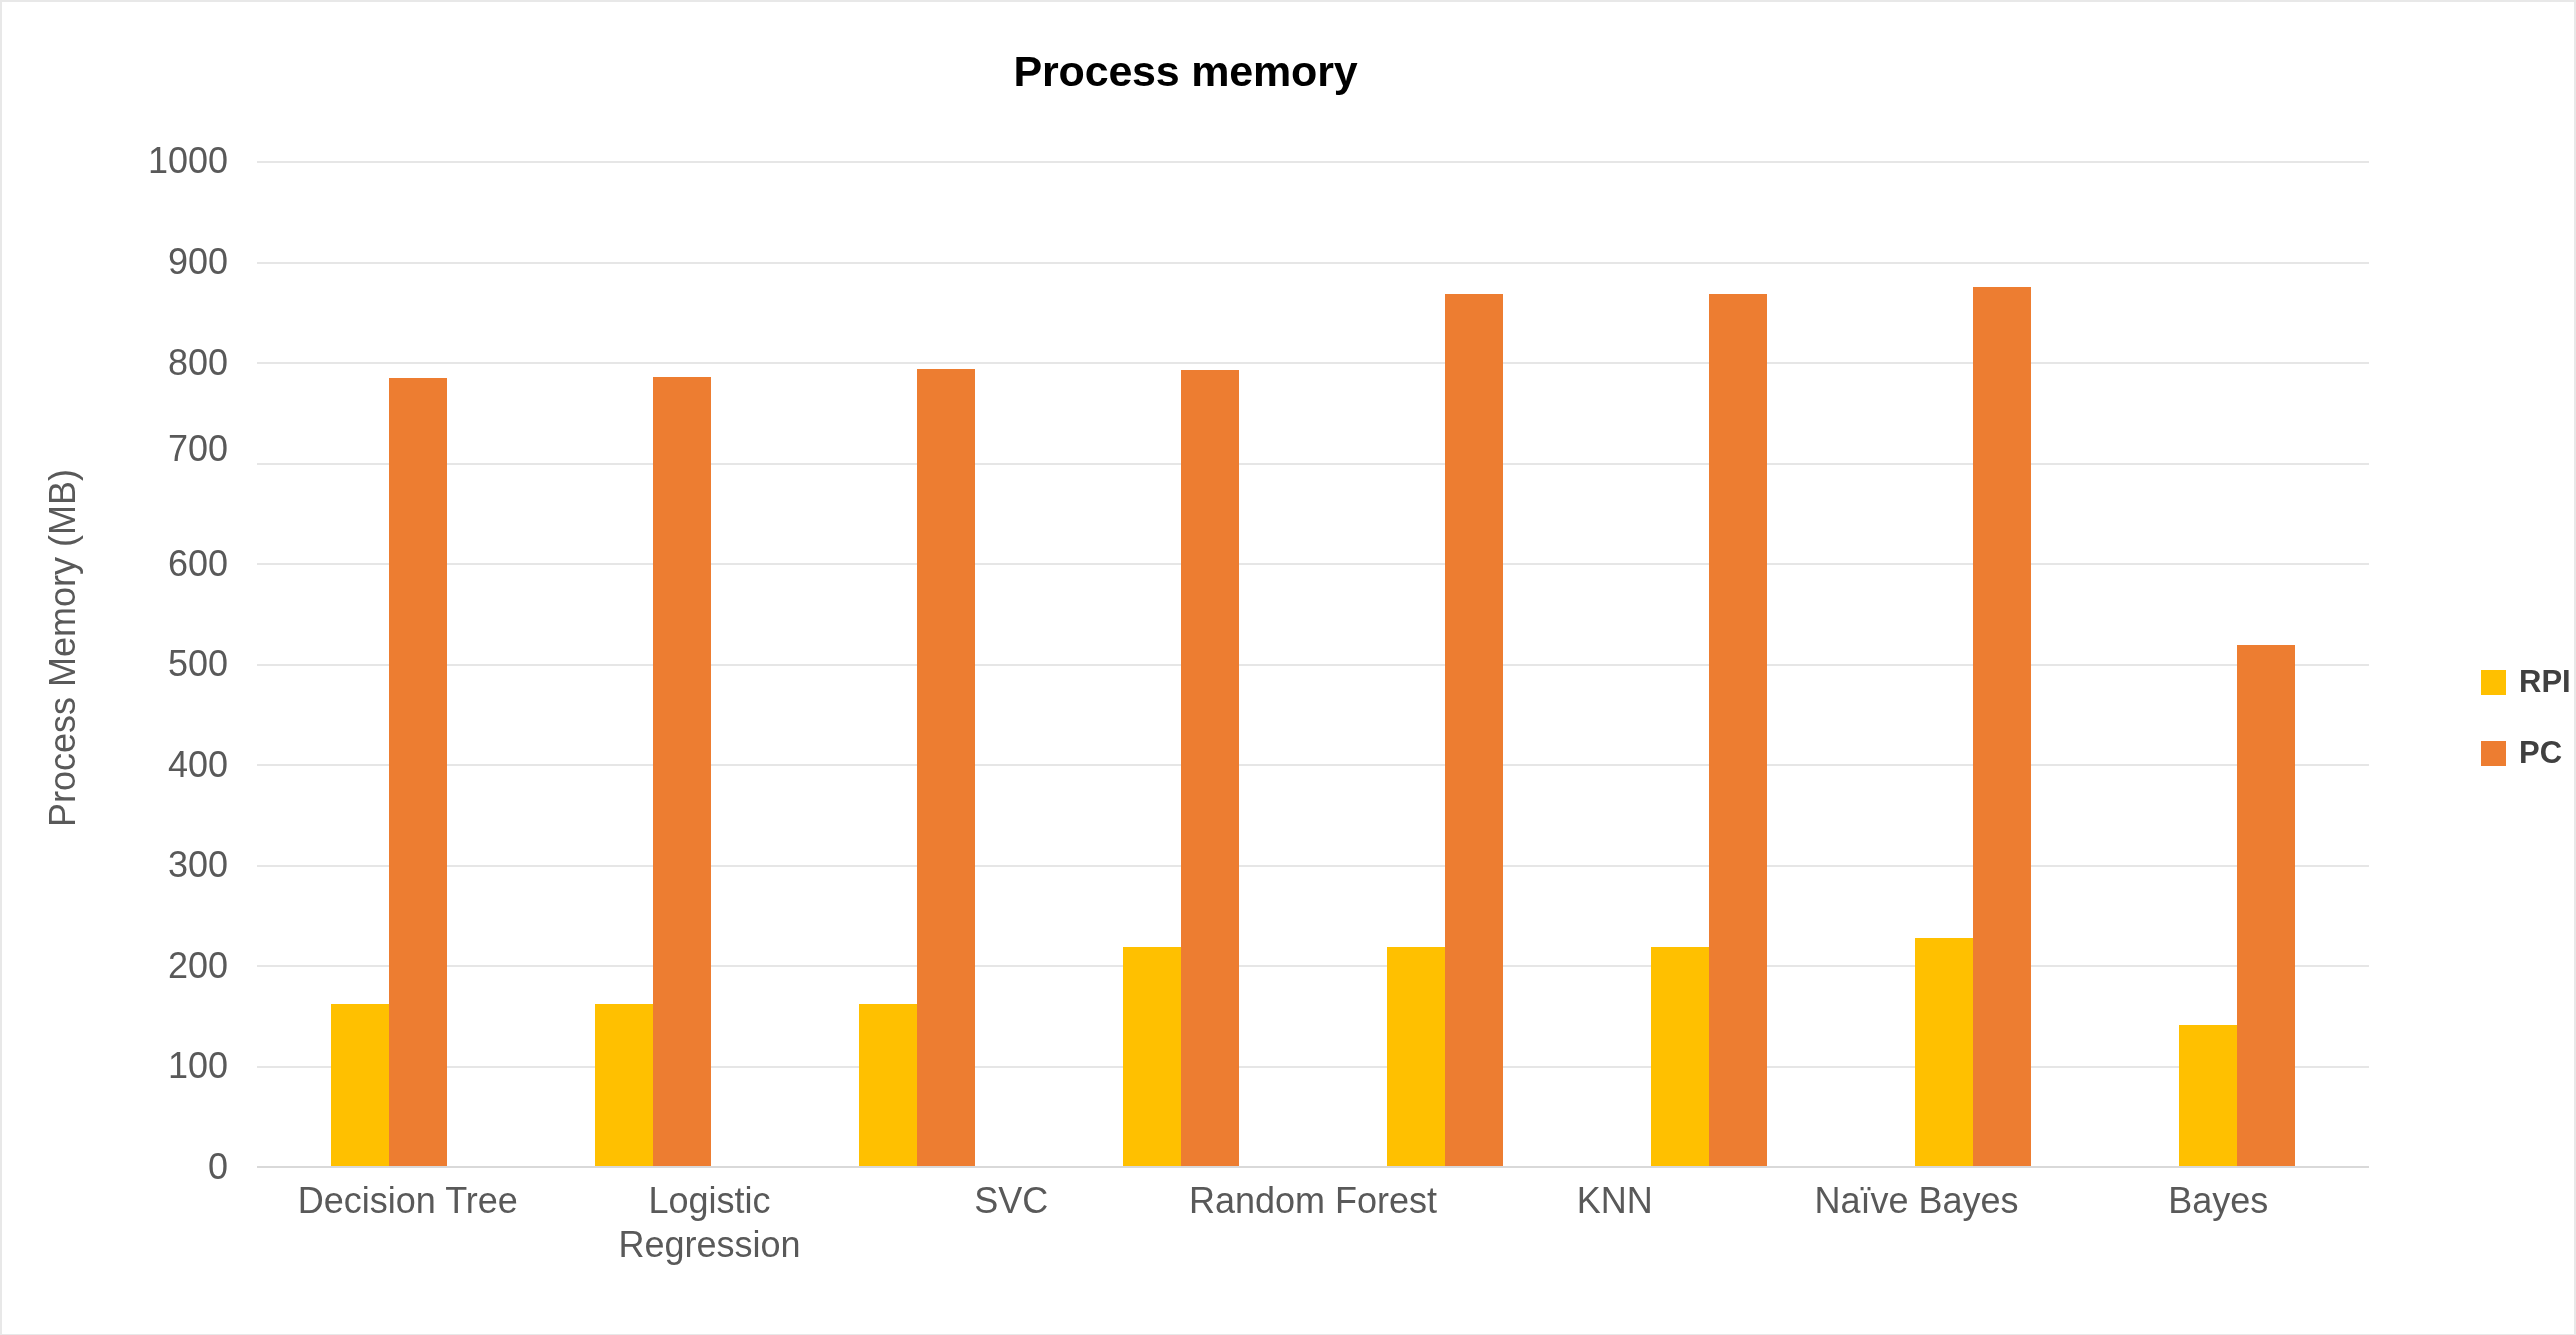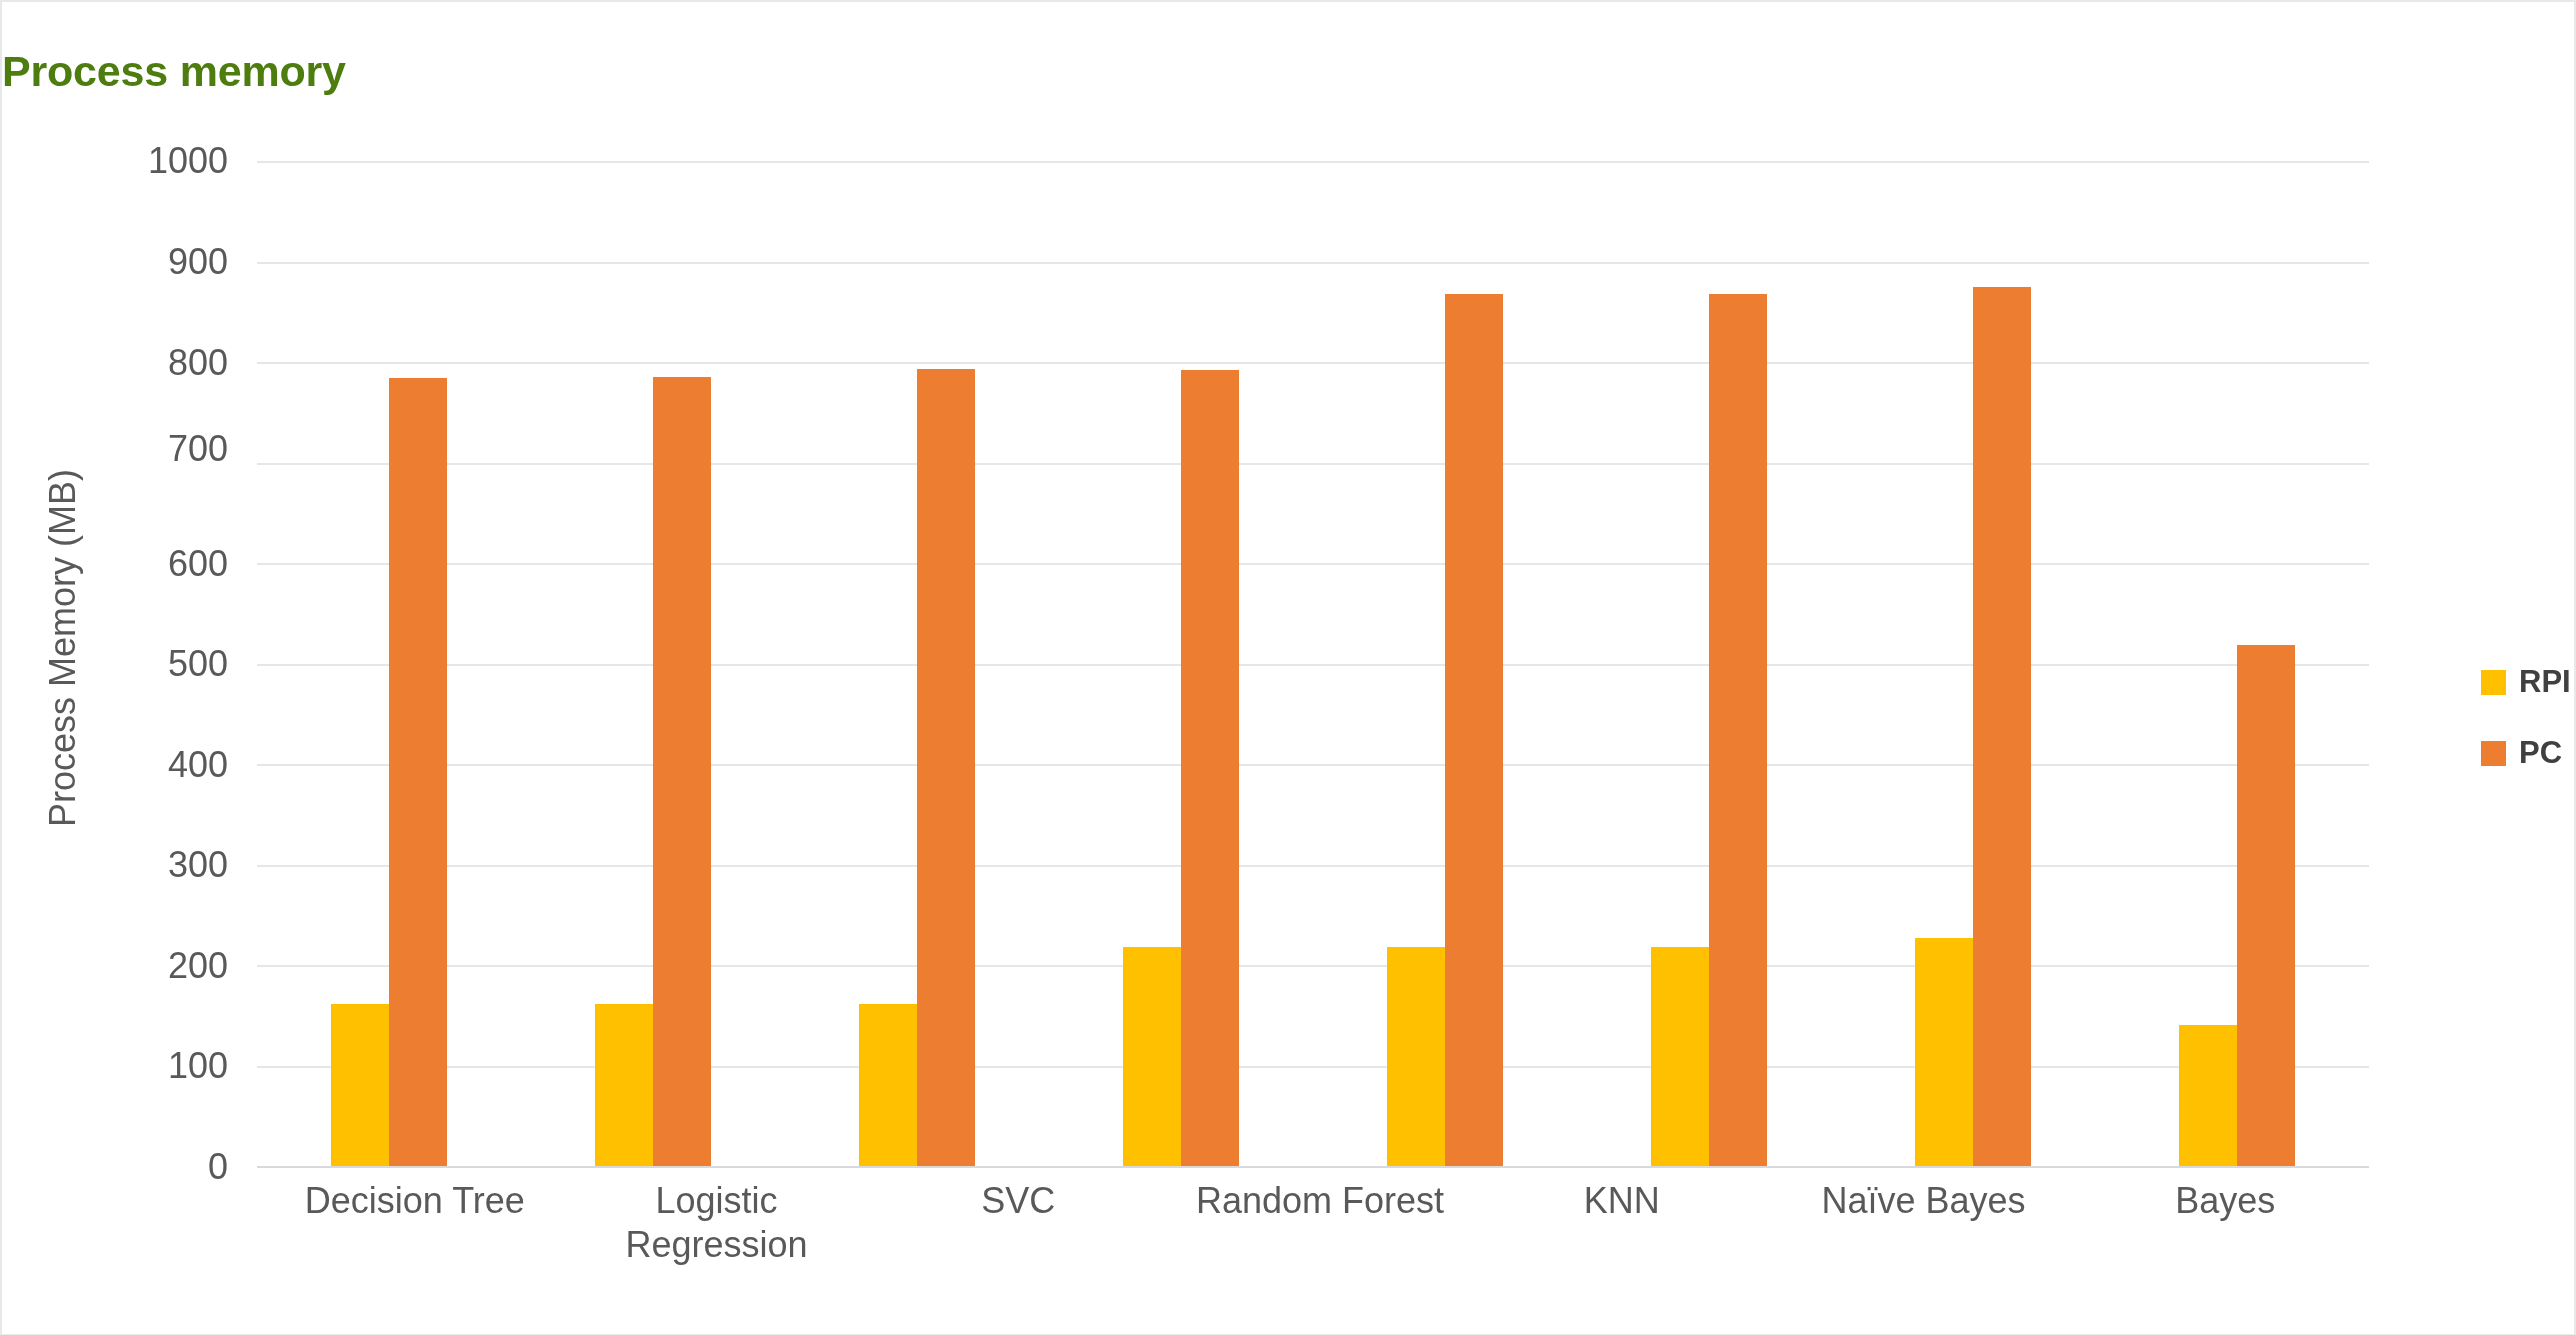--- a/index.html
+++ b/index.html
@@ -18,24 +18,24 @@
     box-sizing: border-box;
     border: 2.5px solid #e8e8e8;
     overflow: hidden;
   }
   
   #chart-title {
     position: absolute;
     left: 0;
     top: 45px;
     width: 2367px;
-    text-align: left;
+    text-align: center;
     font-size: 43px;
     font-weight: bold;
-    color: #4d7c0f;
+    color: #000000;
     letter-spacing: -0.2px;
   }
   
   #y-axis-title {
     position: absolute;
     left: -194px;
     top: 625px;
     width: 510px;
     text-align: center;
     transform: rotate(-90deg);
@@ -99,21 +99,21 @@
   .bar {
     width: 58px;
     display: block;
   }
   .bar.rpi { background: #FFC000; }
   .bar.pc  { background: #ED7D31; }
 
   
   #x-labels {
     position: absolute;
-    left: 262px;
+    left: 255px;
     top: 1177px;
     width: 2112px;
     display: flex;
   }
   .x-label {
     flex: 1 1 0;
     text-align: center;
     font-size: 36px;
     color: #595959;
     line-height: 1.22;

